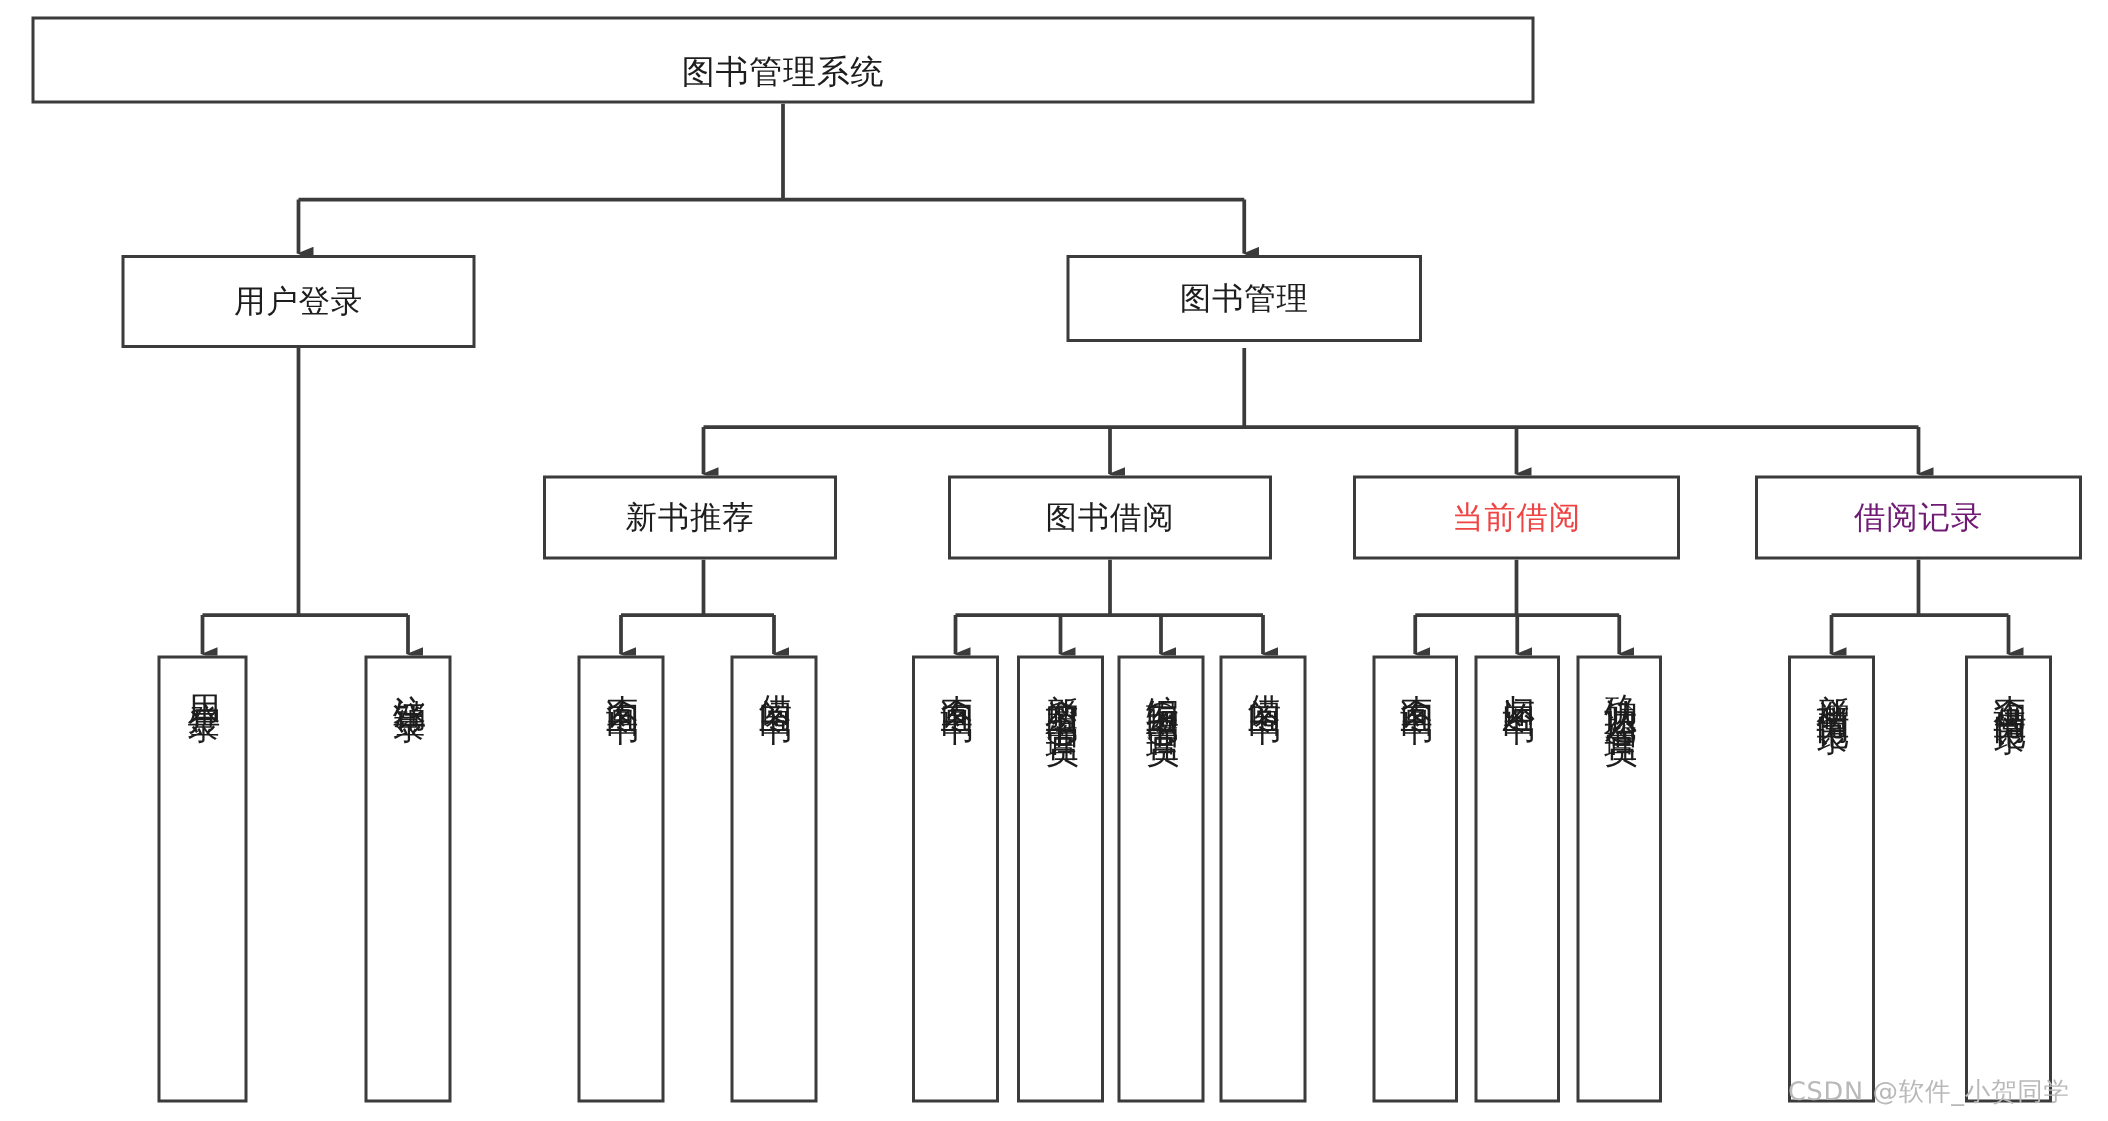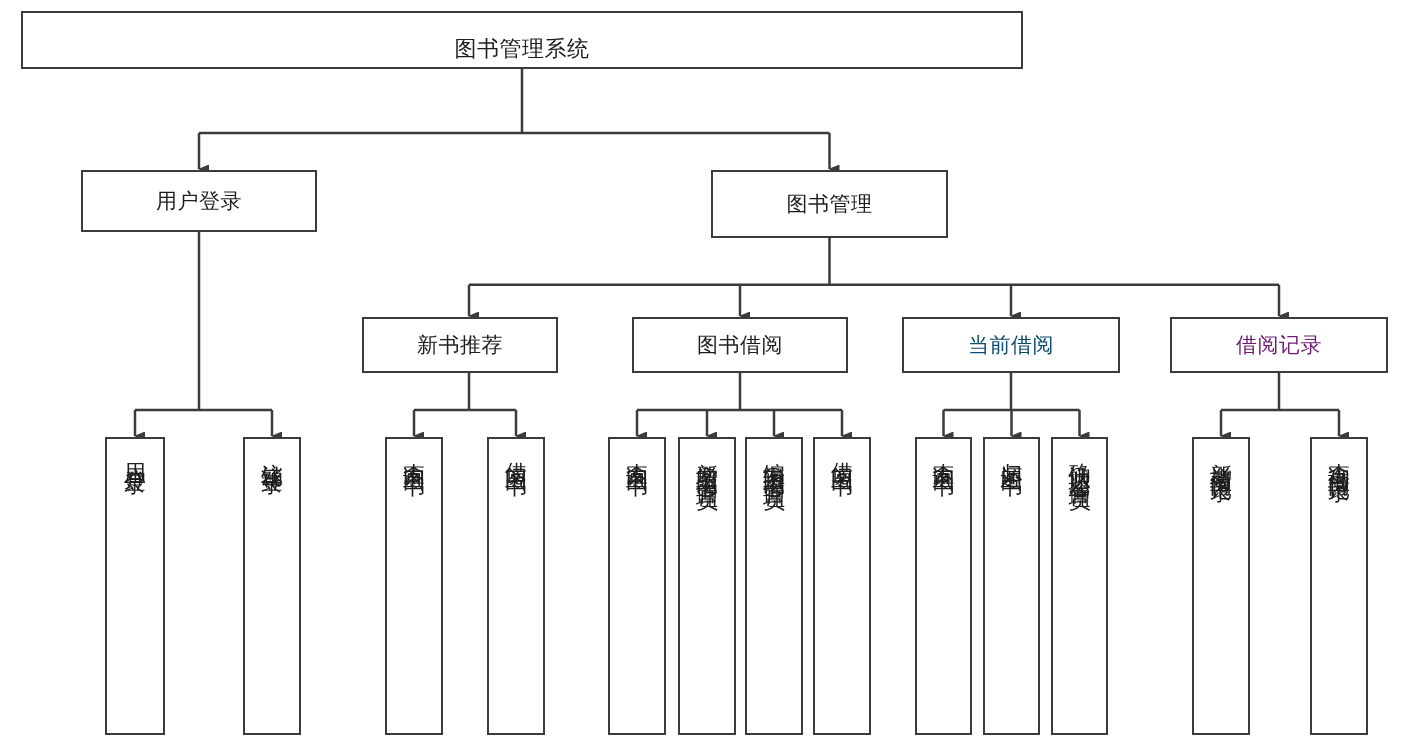--- a/index.html
+++ b/index.html
@@ -115,31 +115,31 @@
       <line x1="1221" y1="410" x2="1339" y2="410" stroke="#3b3b3b" stroke-width="2.5"></line>
       <line x1="1221" y1="410" x2="1221" y2="436" stroke="#3b3b3b" stroke-width="2.5" marker-end="url(#arrowhead)"></line>
       <line x1="1339" y1="410" x2="1339" y2="436" stroke="#3b3b3b" stroke-width="2.5" marker-end="url(#arrowhead)"></line>
     </svg>
 <div class="node horiz root" style="left: 21px; top: 11px; width: 1002px; height: 58px; border-color: rgb(59, 59, 59); background: rgb(255, 255, 255);">
       <span class="node-label" style="color: rgb(29, 29, 29); margin-top: 18px;">图书管理系统</span>
     </div>
     <div class="node horiz" style="left: 81px; top: 170px; width: 236px; height: 62px; border-color: rgb(59, 59, 59); background: rgb(255, 255, 255);">
       <span class="node-label" style="color: rgb(29, 29, 29);">用户登录</span>
     </div>
-    <div class="node horiz" style="left: 711px; top: 170px; width: 237px; height: 68px; border-color: rgb(59, 59, 59); background: rgb(255, 255, 255);">
+    <div class="node horiz" style="left: 711px; top: 170px; width: 237px; height: 58px; border-color: rgb(59, 59, 59); background: rgb(255, 255, 255);">
       <span class="node-label" style="color: rgb(29, 29, 29);">图书管理</span>
     </div>
     <div class="node horiz" style="left: 362px; top: 317px; width: 196px; height: 56px; border-color: rgb(59, 59, 59); background: rgb(255, 255, 255);">
       <span class="node-label" style="color: rgb(29, 29, 29);">新书推荐</span>
     </div>
     <div class="node horiz" style="left: 632px; top: 317px; width: 216px; height: 56px; border-color: rgb(59, 59, 59); background: rgb(255, 255, 255);">
       <span class="node-label" style="color: rgb(29, 29, 29);">图书借阅</span>
     </div>
     <div class="node horiz" style="left: 902px; top: 317px; width: 218px; height: 56px; border-color: rgb(59, 59, 59); background: rgb(255, 255, 255);">
-      <span class="node-label" style="color: #0c4a6e;">当前借阅</span>
+      <span class="node-label" style="color: #ef4444;">当前借阅</span>
     </div>
     <div class="node horiz" style="left: 1170px; top: 317px; width: 218px; height: 56px; border-color: rgb(59, 59, 59); background: rgb(255, 255, 255);">
       <span class="node-label" style="color: #701a75;">借阅记录</span>
     </div>
     <div class="node vert" style="left: 105px; top: 437px; width: 60px; height: 298px; border-color: rgb(59, 59, 59); background: rgb(255, 255, 255);">
       <span class="node-label" style="color: rgb(29, 29, 29);">用户登录</span>
     </div>
     <div class="node vert" style="left: 243px; top: 437px; width: 58px; height: 298px; border-color: rgb(59, 59, 59); background: rgb(255, 255, 255);">
       <span class="node-label" style="color: rgb(29, 29, 29);">注销登录</span>
     </div>
@@ -169,13 +169,14 @@
     </div>
     <div class="node vert" style="left: 1051px; top: 437px; width: 57px; height: 298px; border-color: rgb(59, 59, 59); background: rgb(255, 255, 255);">
       <span class="node-label" style="color: rgb(29, 29, 29);">确认归还（管理员）</span>
     </div>
     <div class="node vert" style="left: 1192px; top: 437px; width: 58px; height: 298px; border-color: rgb(59, 59, 59); background: rgb(255, 255, 255);">
       <span class="node-label" style="color: rgb(29, 29, 29);">新增借阅记录</span>
     </div>
     <div class="node vert" style="left: 1310px; top: 437px; width: 58px; height: 298px; border-color: rgb(59, 59, 59); background: rgb(255, 255, 255);">
       <span class="node-label" style="color: rgb(29, 29, 29);">查询借阅记录</span>
     </div>
+    <div class="watermark" style="left: 1192px; top: 716px; color: rgb(185, 185, 185);">CSDN @软件_小贺同学</div>
   </div>
 
 </body></html>

